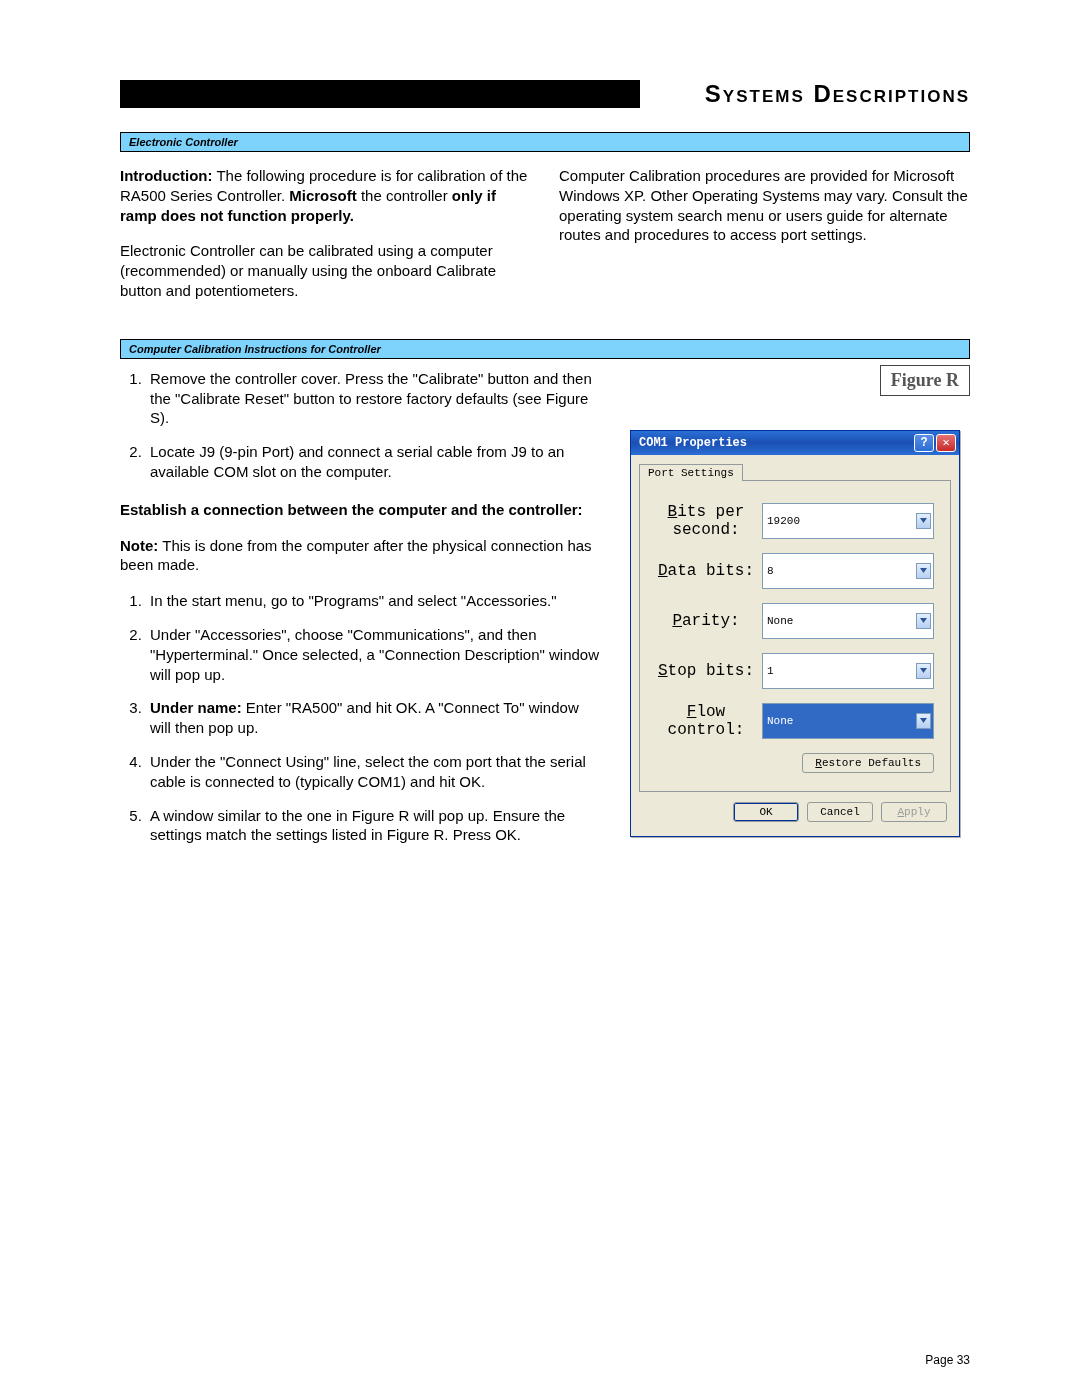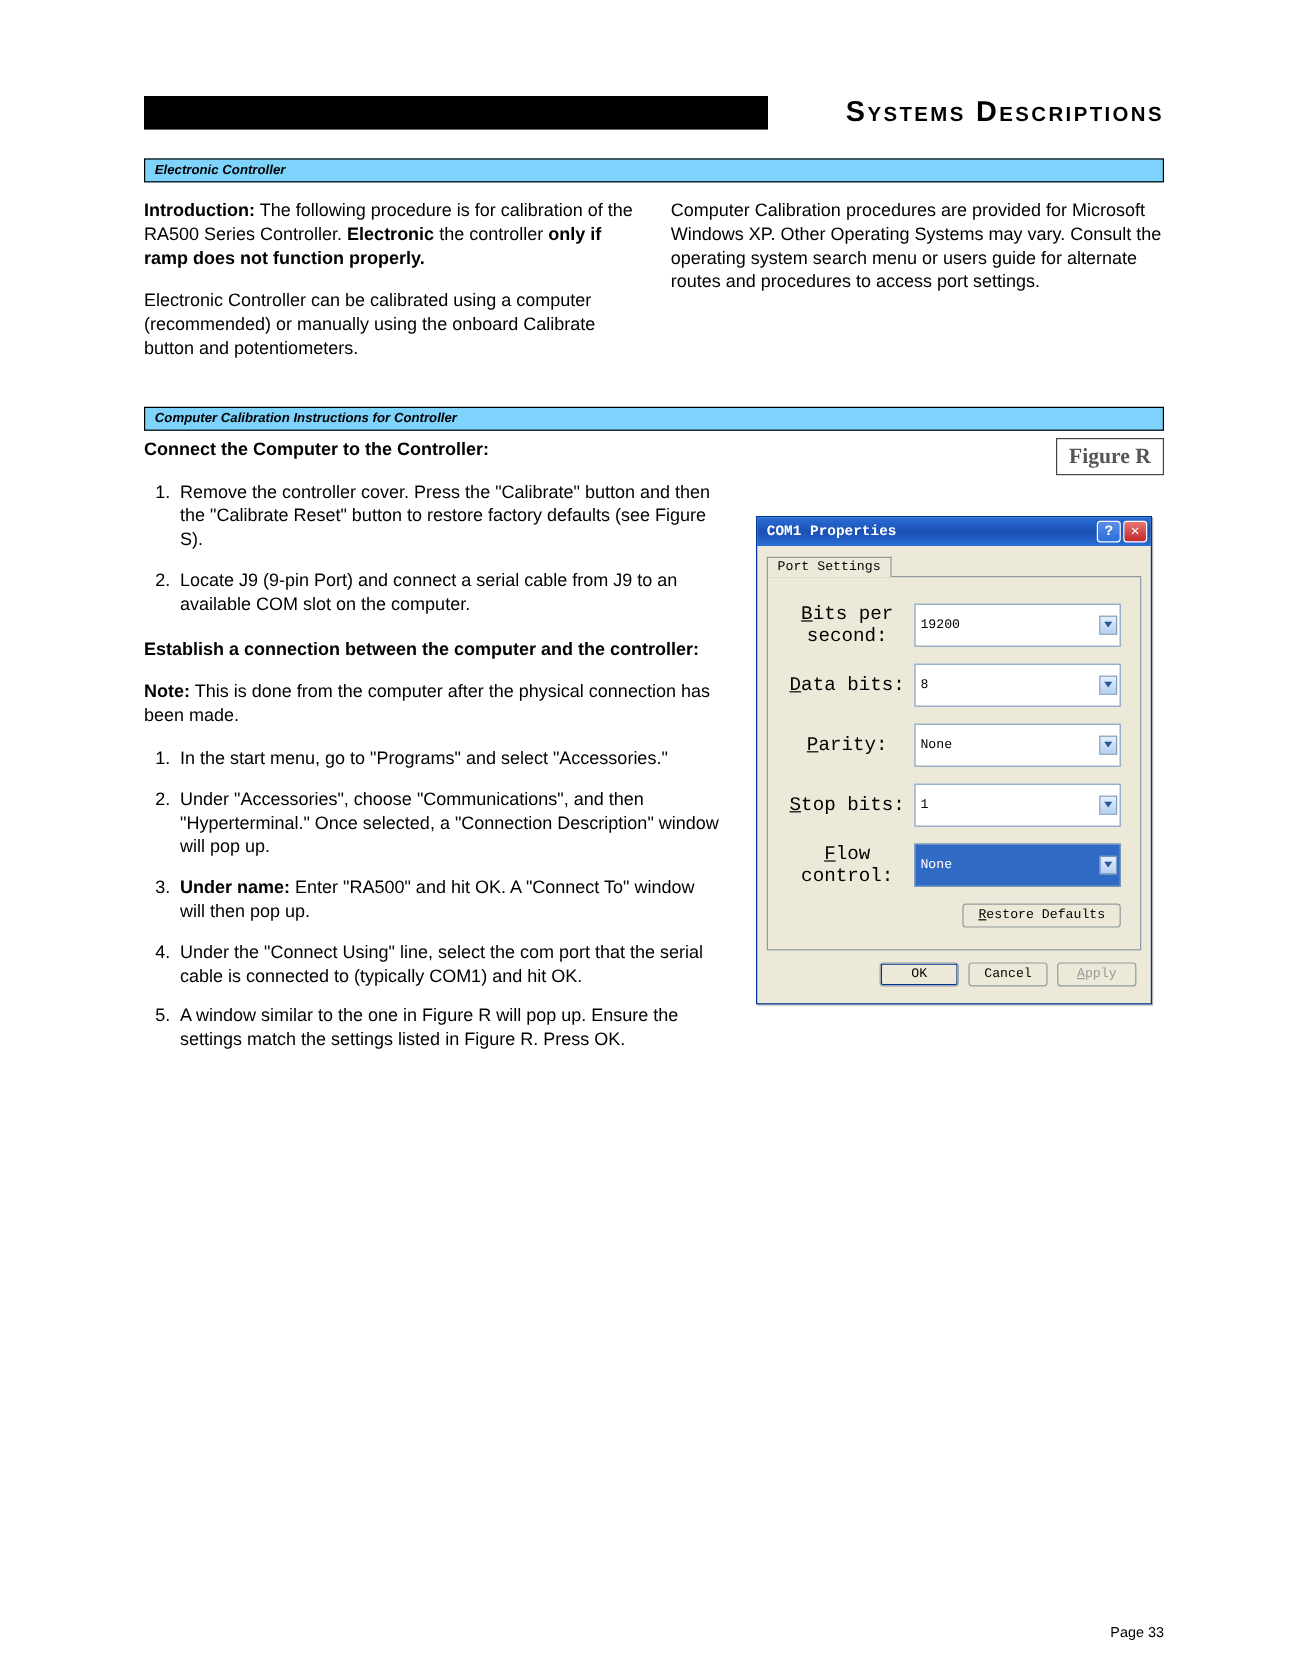--- a/index.html
+++ b/index.html
@@ -150,34 +150,33 @@
   <div class="header-wrap">
     <div class="bar"></div>
     <div class="ttl">Systems Descriptions</div>
   </div>
 
   <div class="section-head">Electronic Controller</div>
 
   <div class="two-col">
     <div class="col">
       <p class="para">
-        <span class="bold">Introduction:</span><span>  The following procedure is for calibration of the RA500 Series Controller.  </span><span class="bold">Electronic</span><span> the controller </span><span class="bold">only if ramp does not function properly.</span>
+        <span class="bold">Introduction:</span><span>  The following procedure is for calibration of the RA500 Series Controller.  </span><span class="bold">Microsoft</span><span> the controller </span><span class="bold">only if ramp does not function properly.</span>
       </p>
       <p class="para">Electronic Controller can be calibrated using a computer (recommended) or manually using the onboard Calibrate button and potentiometers.</p>
     </div>
     <div class="col">
       <p class="para">Computer Calibration procedures are provided for Microsoft Windows XP.  Other Operating Systems may vary.  Consult the operating system search menu or users guide for alternate routes and procedures to access port settings.</p>
     </div>
   </div>
 
   <div class="section-head">Computer Calibration Instructions for Controller</div>
 
   <div class="lower">
     <div class="left-col">
-      <p class="para bold">Connect the Computer to the Controller:</p>
       <ol class="steps">
         <li>Remove the controller cover.  Press the "Calibrate" button and then the "Calibrate Reset" button to restore factory defaults (see Figure S).</li>
         <li>Locate J9 (9-pin Port) and connect a serial cable from J9 to an available COM slot on the computer.</li>
       </ol>
 
       <p class="para bold">Establish a connection between the computer and the controller:</p>
       <p class="para">
         <span class="bold">Note:</span><span>  This is done from the computer after the physical connection has been made.</span>
       </p>
       <ol class="steps">

